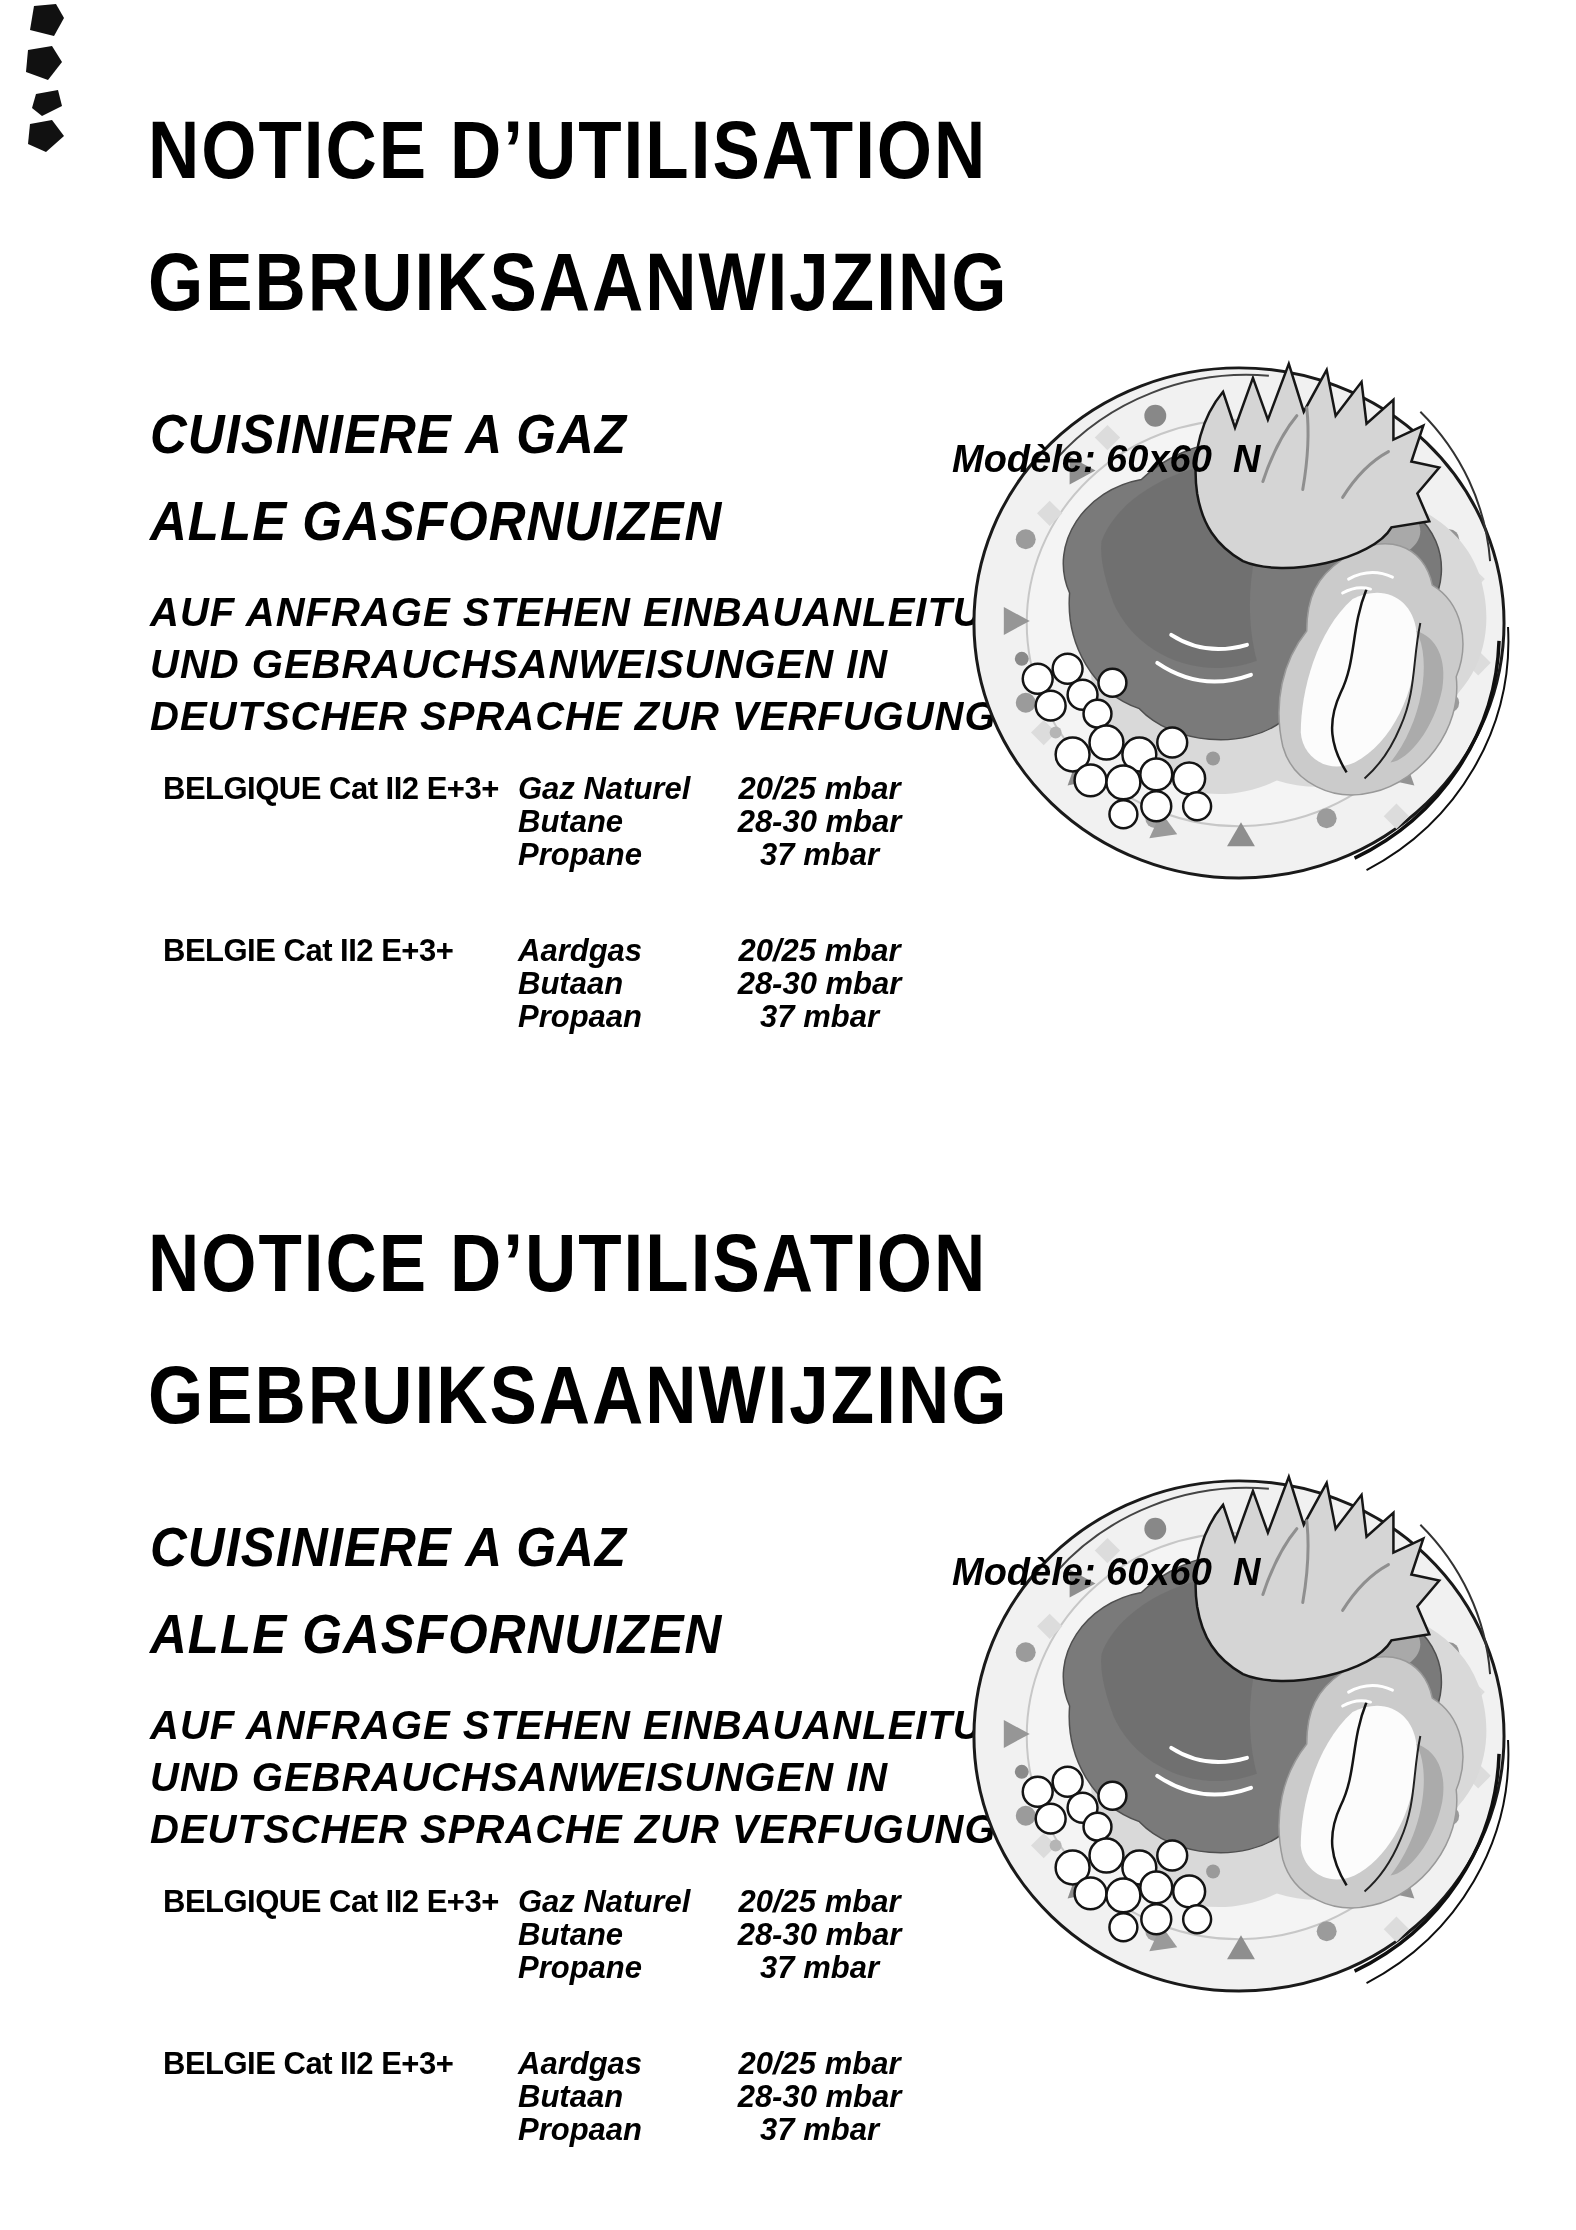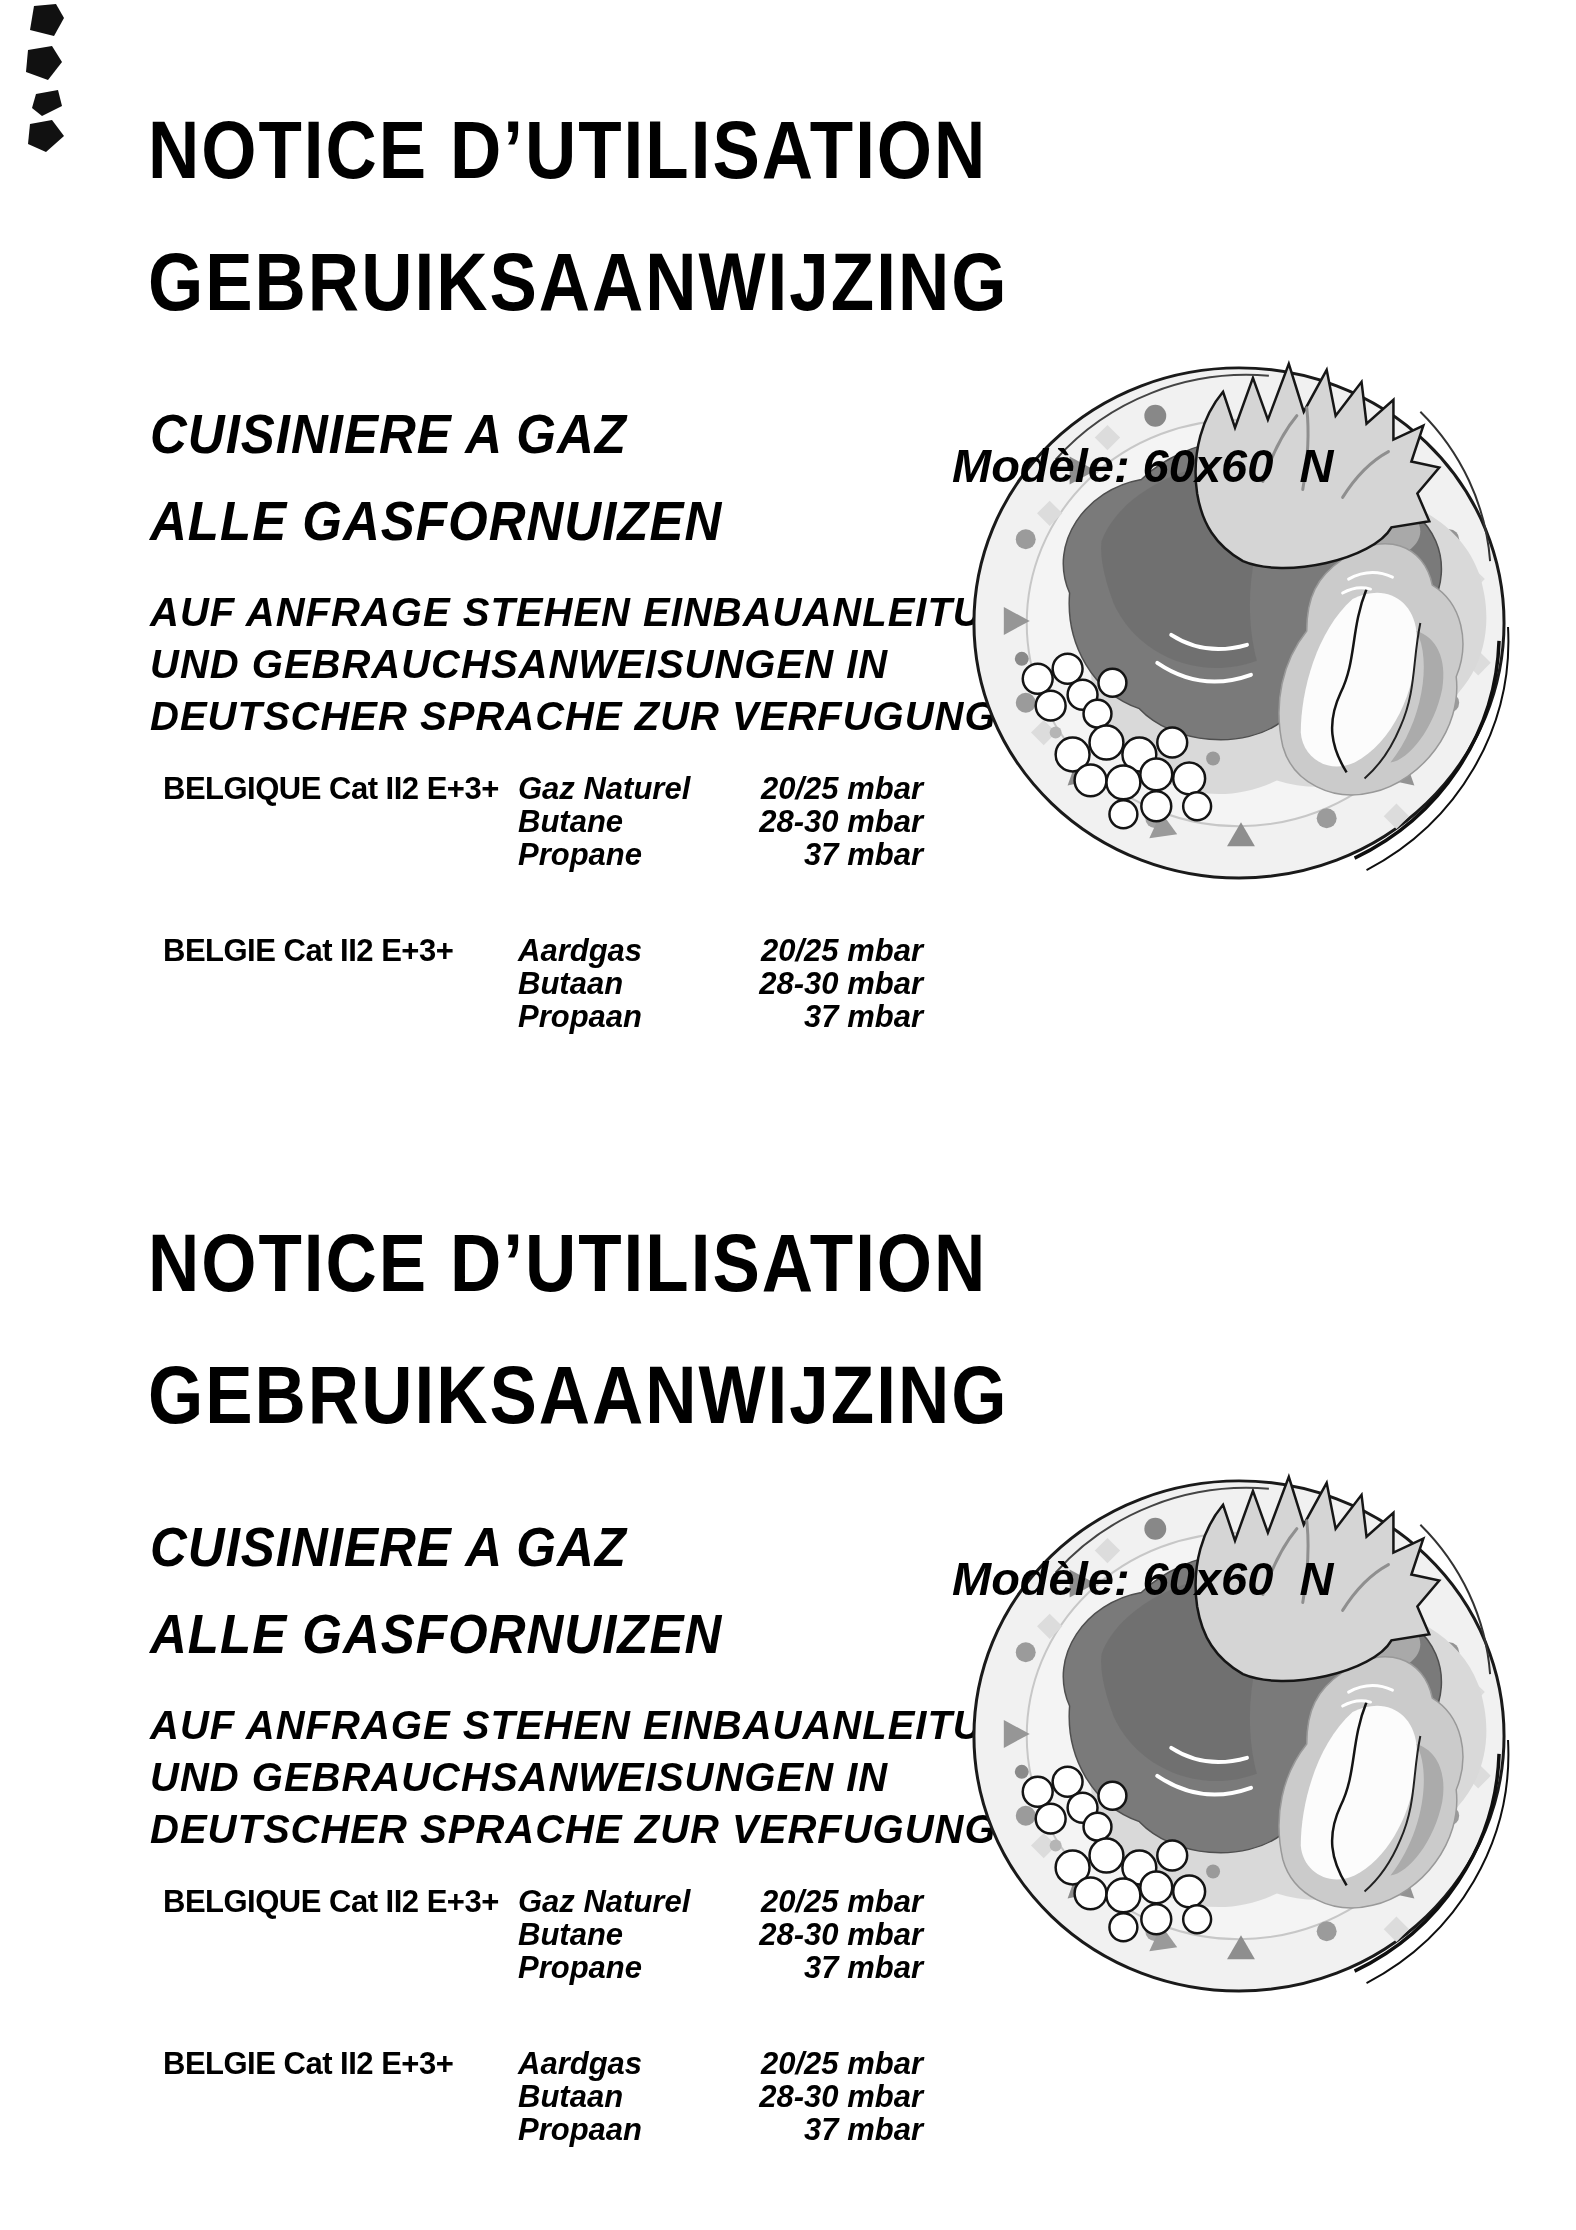--- a/index.html
+++ b/index.html
@@ -18,33 +18,33 @@
   .title-fr{top:104px}
   .title-nl{top:236px}
   .subtitle{
     position:absolute;left:150px;font-style:italic;font-weight:700;font-size:51px;
     letter-spacing:1px;transform:scaleY(1.08);transform-origin:left top;white-space:nowrap;
   }
   .subtitle-fr{top:402px}
   .subtitle-nl{top:489px}
   .model-label{
     position:absolute;left:952px;top:438px;font-style:italic;font-weight:700;
-    font-size:47px;white-space:pre;z-index:5;
+    font-size:38px;white-space:pre;z-index:5;
   }
   .german-note{
     position:absolute;left:150px;top:586px;font-style:italic;font-weight:700;
     font-size:40px;line-height:52px;letter-spacing:1px;white-space:nowrap;
   }
   .spec{position:absolute;left:155px;font-weight:700;font-size:31px;line-height:33px;white-space:nowrap}
   .spec-a{top:772px}
   .spec-b{top:934px}
   .spec-region{position:absolute;left:8px;top:0;letter-spacing:-0.5px}
   .spec-rows{position:absolute;left:363px;top:0;font-style:italic}
   .spec-row .gas{display:inline-block;width:198px}
-  .spec-row .pressure{display:inline-block;width:207px;text-align:right}
+  .spec-row .pressure{display:inline-block;width:207px;text-align:center}
   .plate{position:absolute;left:952px;top:332px;width:568px;height:558px;z-index:1}
   .scan-marks{position:absolute;left:26px;top:4px;width:44px;height:150px;z-index:9}
 </style>
 </head>
 <body>
 
 <svg class="scan-marks" viewBox="0 0 44 150">
   <path d="M8,2 L30,0 L38,14 L28,32 L4,26 Z" fill="#111"></path>
   <path d="M2,46 L26,42 L36,58 L22,76 L0,68 Z" fill="#111"></path>
   <path d="M10,90 L32,86 L36,102 L16,112 L6,104 Z" fill="#111"></path>

